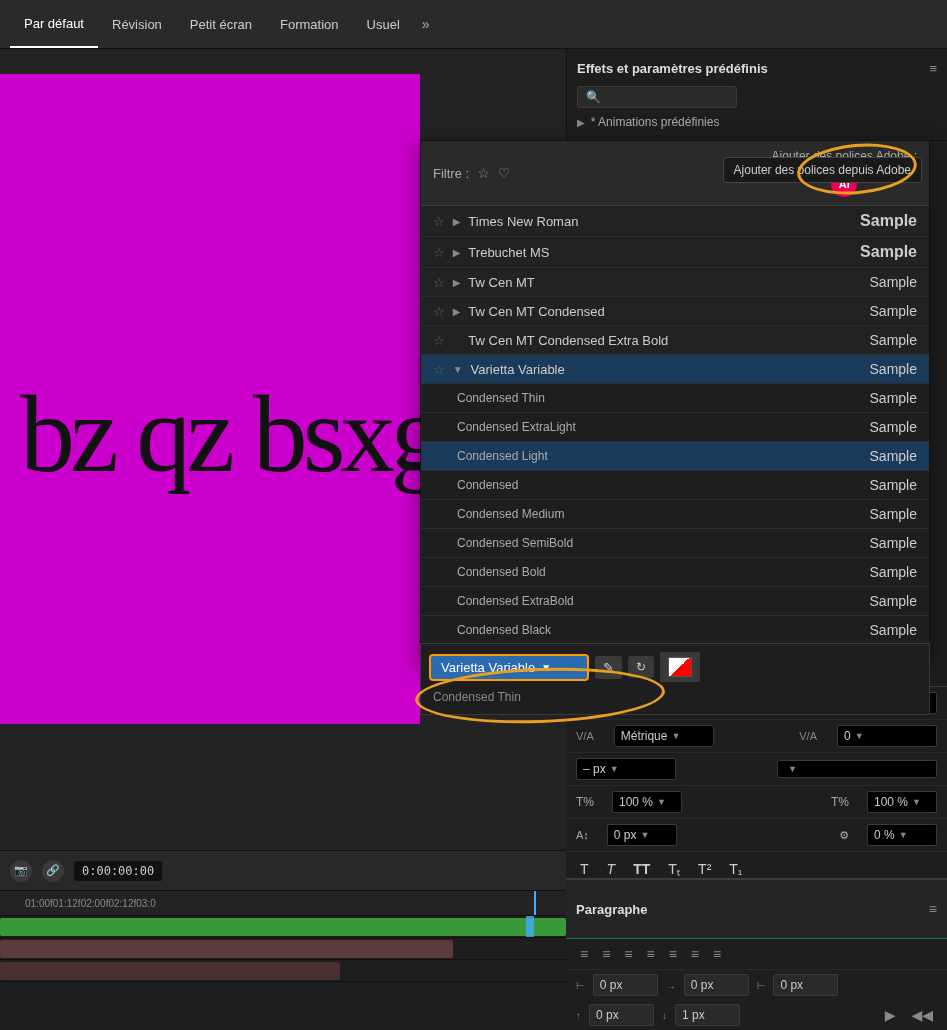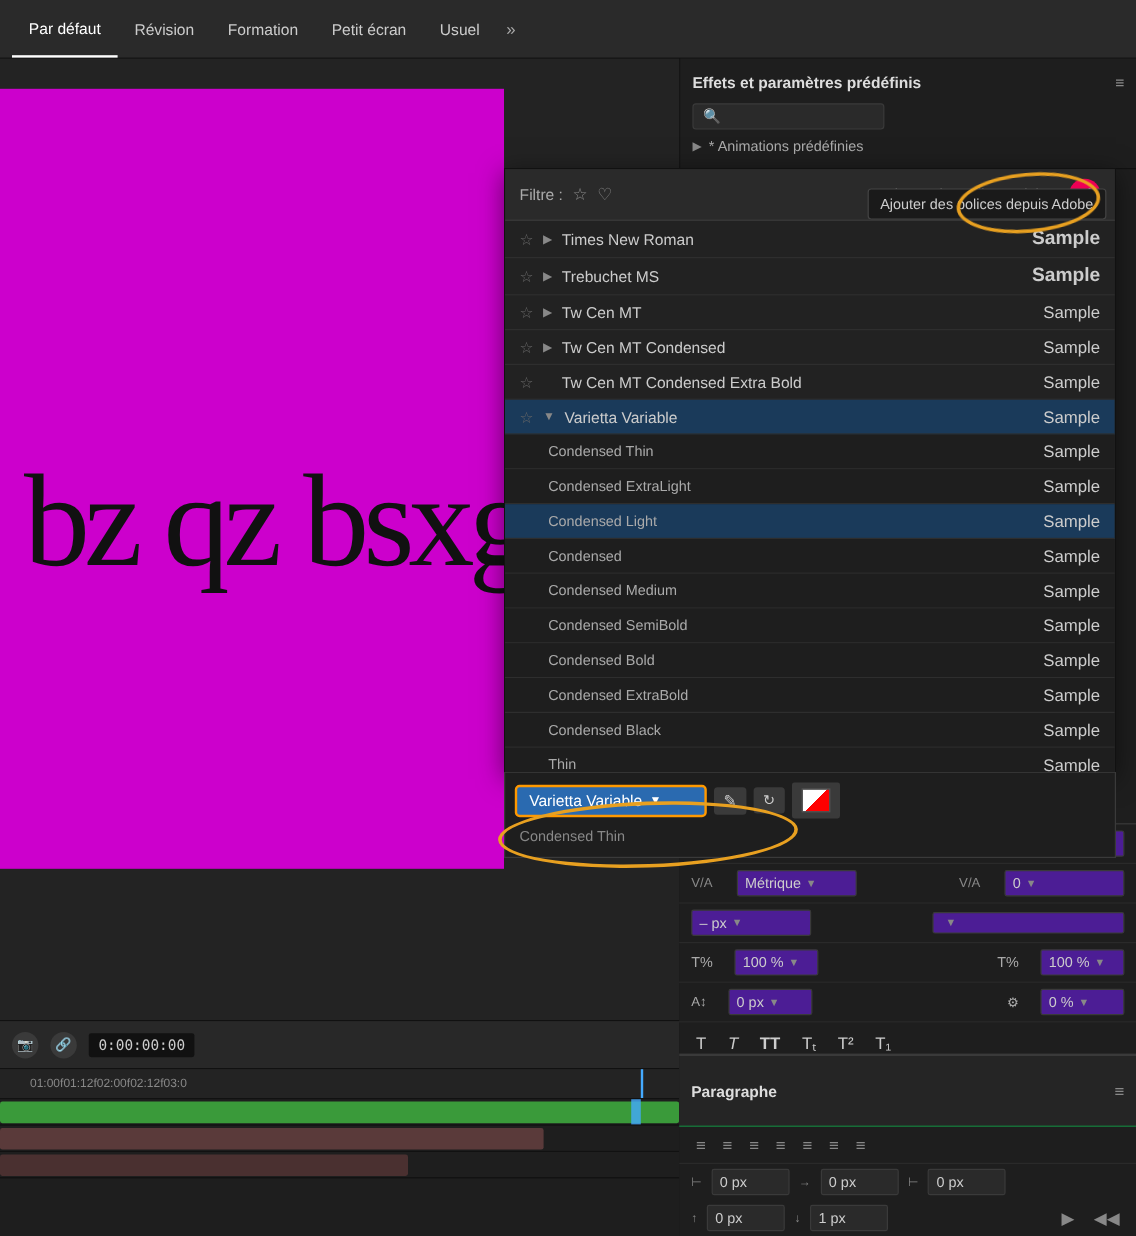--- a/index.html
+++ b/index.html
@@ -438,21 +438,21 @@
       z-index: 300;
     }
     .typo-row {
       display: flex;
       align-items: center;
       padding: 5px 10px;
       border-bottom: 1px solid #2a2a2a;
       gap: 16px;
     }
     .typo-field {
-      background: #4c1d95;
+      background: #000000;
       border: 1px solid #3a3a3a;
       border-radius: 2px;
       padding: 3px 6px;
       color: #ccc;
       font-size: 12px;
       display: flex;
       align-items: center;
       gap: 4px;
       cursor: pointer;
       min-width: 70px;
@@ -537,22 +537,22 @@
       color: #888;
       font-size: 10px;
     }
   </style>
 </head>
 <body>
 
 <div class="menu-bar">
   <div class="menu-item active">Par défaut</div>
   <div class="menu-item">Révision</div>
+  <div class="menu-item">Petit écran</div>
   <div class="menu-item">Formation</div>
-  <div class="menu-item">Petit écran</div>
   <div class="menu-item">Usuel</div>
   <div class="menu-more">»</div>
 </div>
 
 <div class="main-area">
 
   <div class="canvas-area">
     <div class="magenta-block"></div>
 
     <div class="canvas-text">bz qz bsxgdr</div>
@@ -609,21 +609,21 @@
   </div>
 </div>
 
 <div class="font-panel">
   <div class="font-panel-header">
     <span class="filter-label">Filtre :</span>
     <div class="filter-icons">
       <span class="filter-icon">☆</span>
       <span class="filter-icon">♡</span>
     </div>
-    <div class="add-fonts-section" style="position:relative;">
+    <div class="add-fonts-section" style="position:relative;flex-direction:column;">
       <span class="add-fonts-label">Ajouter des polices Adobe :</span>
       <div class="adobe-btn">Ai</div>
       <div class="adobe-tooltip">Ajouter des polices depuis Adobe</div>
       <div class="adobe-circle-annotation"></div>
     </div>
   </div>
 
   <div class="font-list">
 
     <div class="font-row">

